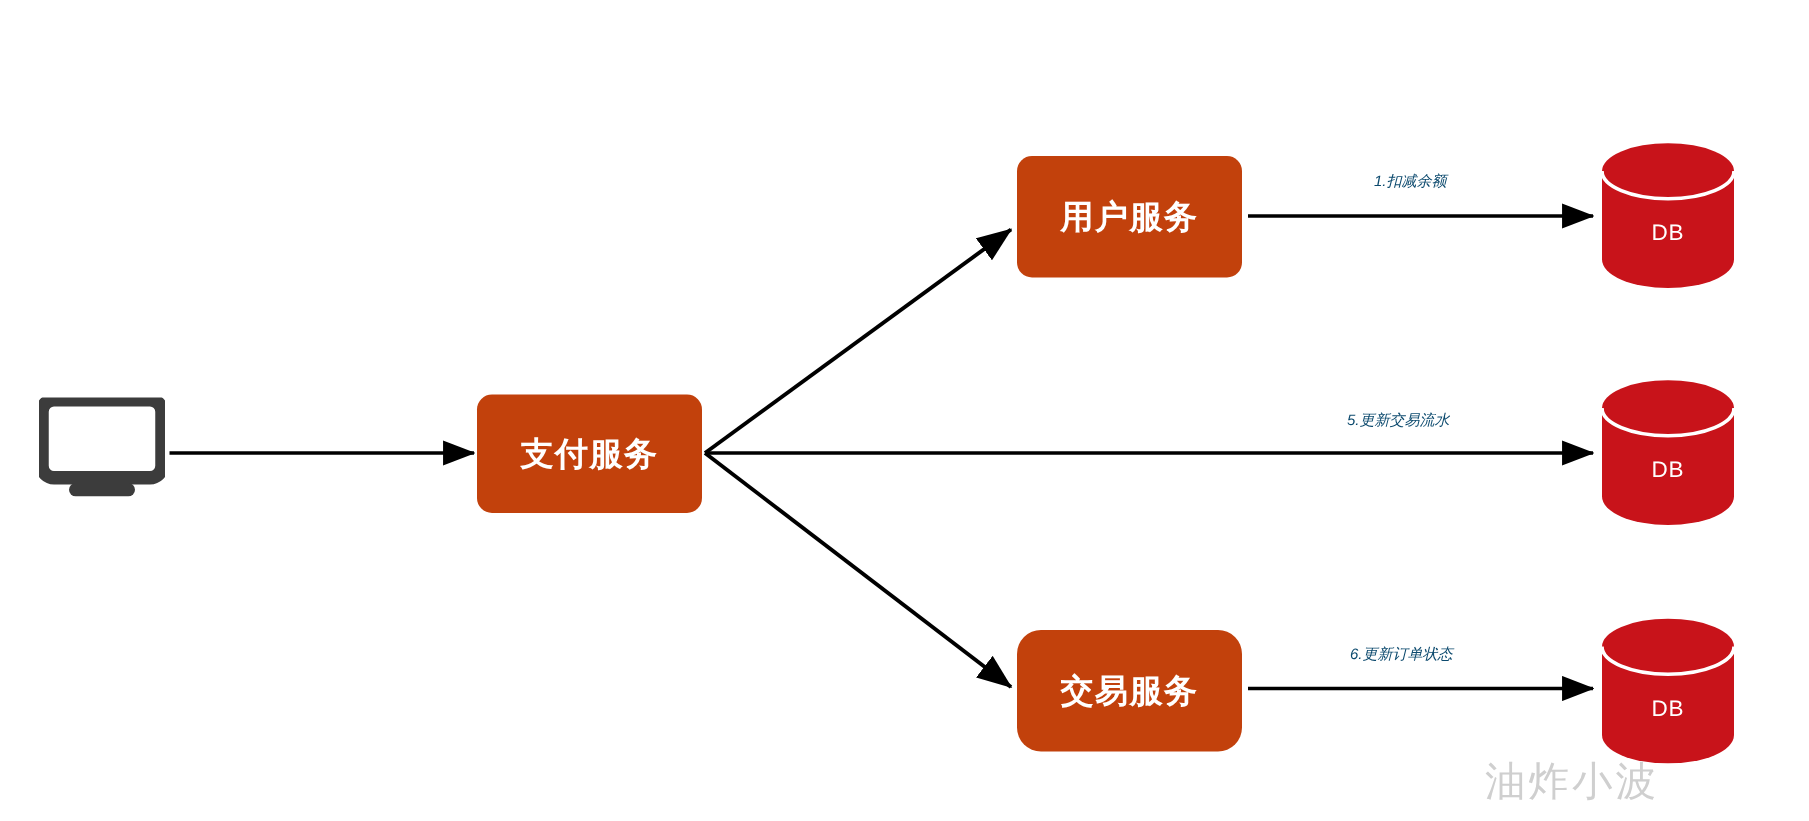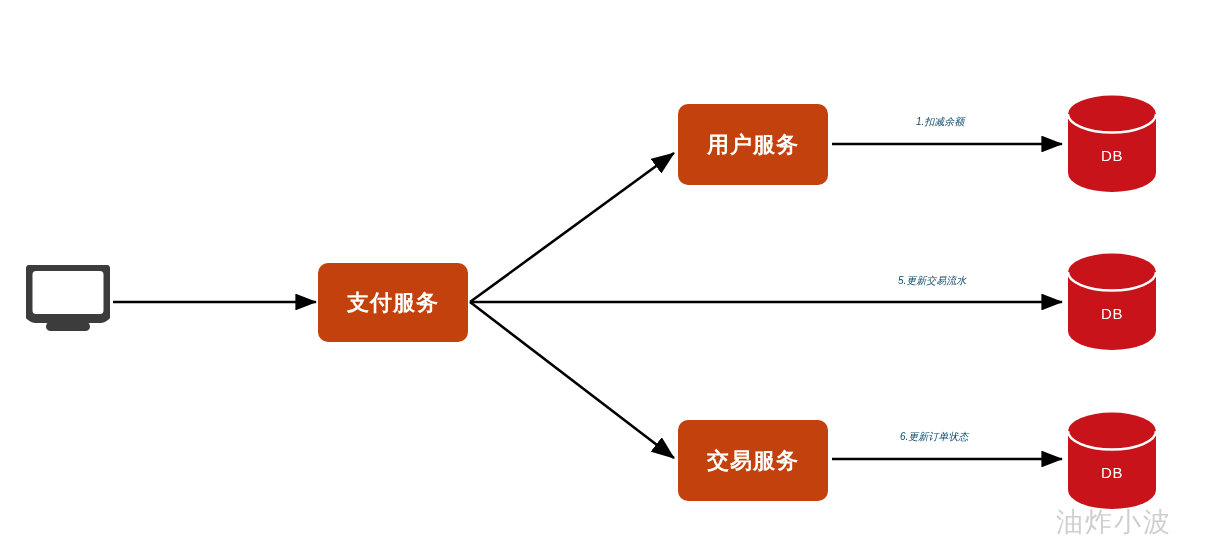--- a/index.html
+++ b/index.html
@@ -40,21 +40,21 @@
     color: #ffffff;
     font-size: 22px;
     font-weight: bold;
     letter-spacing: 1px;
     line-height: 1;
     white-space: nowrap;
   }
 
   #box-payment  { left: 318px; top: 263px; width: 150px; height: 79px; }
   #box-user     { left: 678px; top: 104px; width: 150px; height: 81px; }
-  #box-trade    { left: 678px; top: 420px; width: 150px; height: 81px; }
+  #box-trade    { left: 678px; top: 420px; width: 150px; height: 81px; border-radius: 16px; }
 
   
   #client-icon {
     position: absolute;
     left: 26px;
     top: 265px;
     width: 84px;
     height: 66px;
   }
 
@@ -89,21 +89,21 @@
     line-height: 1;
     font-style: italic;
   }
   #label-1 { left: 916px; top: 117px; }
   #label-2 { left: 898px; top: 276px; }
   #label-3 { left: 900px; top: 432px; }
 
   
   #watermark {
     position: absolute;
-    left: 1056px;
+    left: 990px;
     top: 508px;
     font-size: 27px;
     color: #cfcfcf;
     letter-spacing: 2px;
     white-space: nowrap;
     line-height: 1;
     font-family: "DejaVu Sans", sans-serif;
     text-align: center;
   }
 </style>

